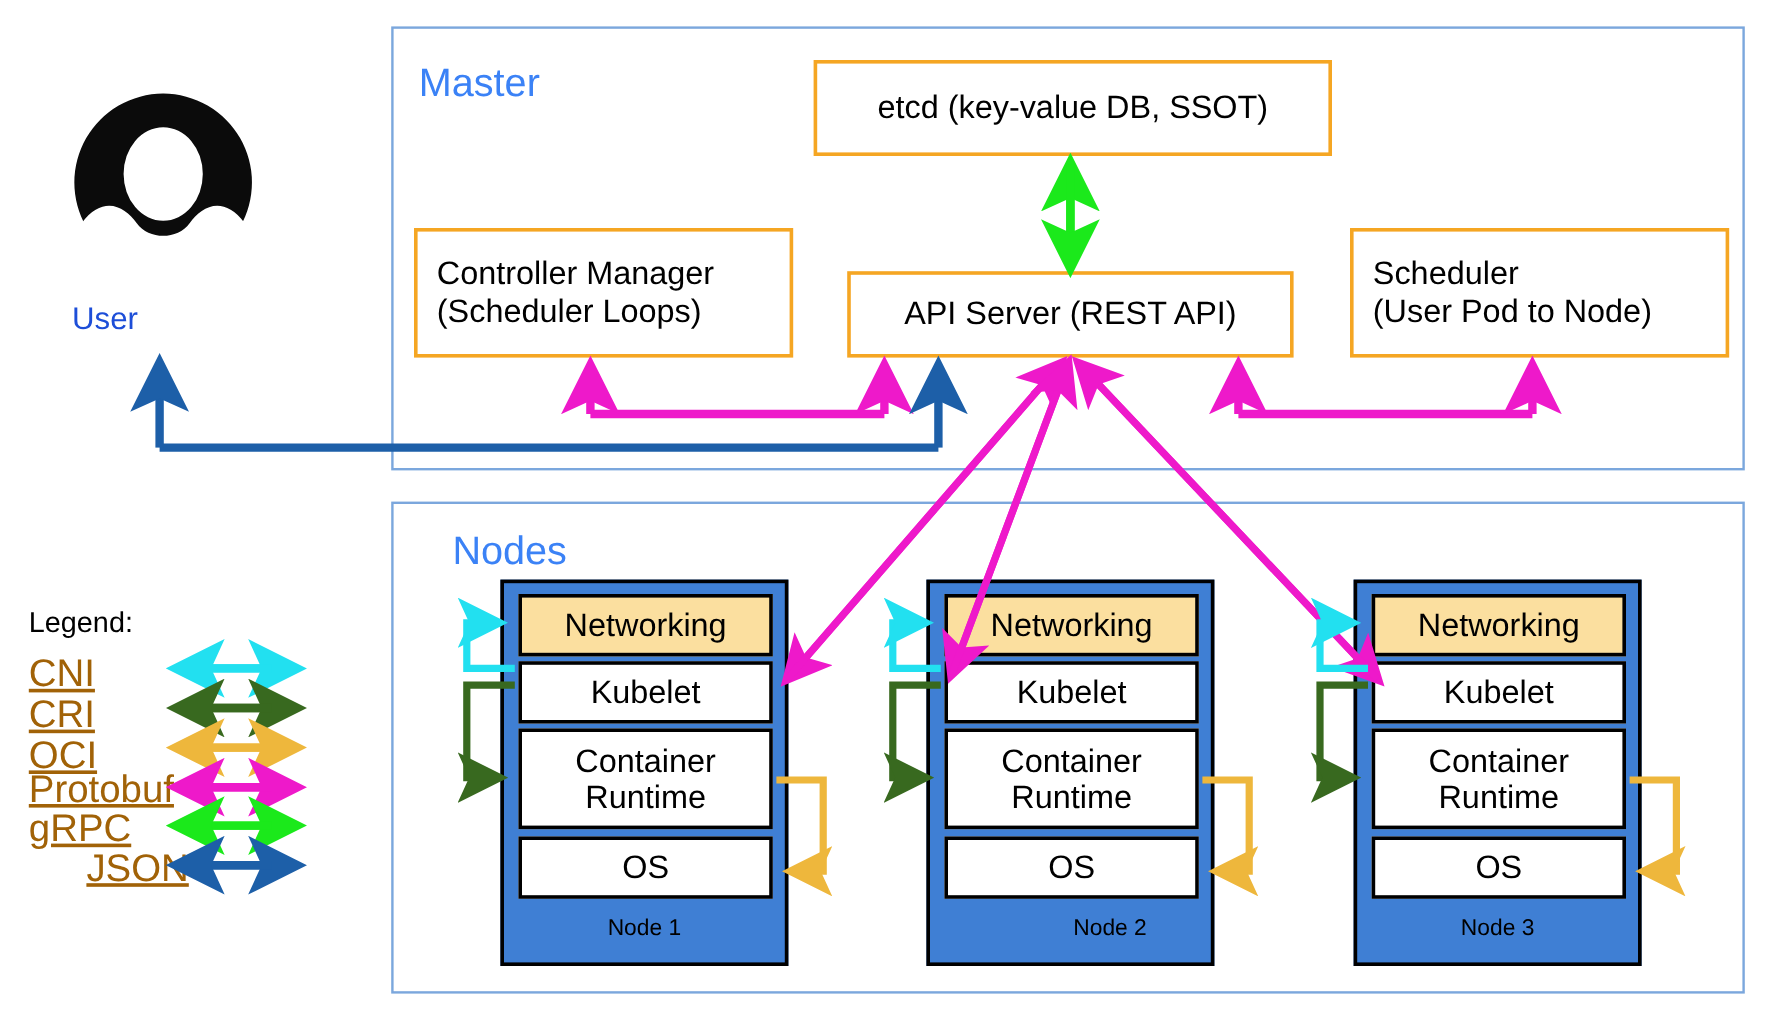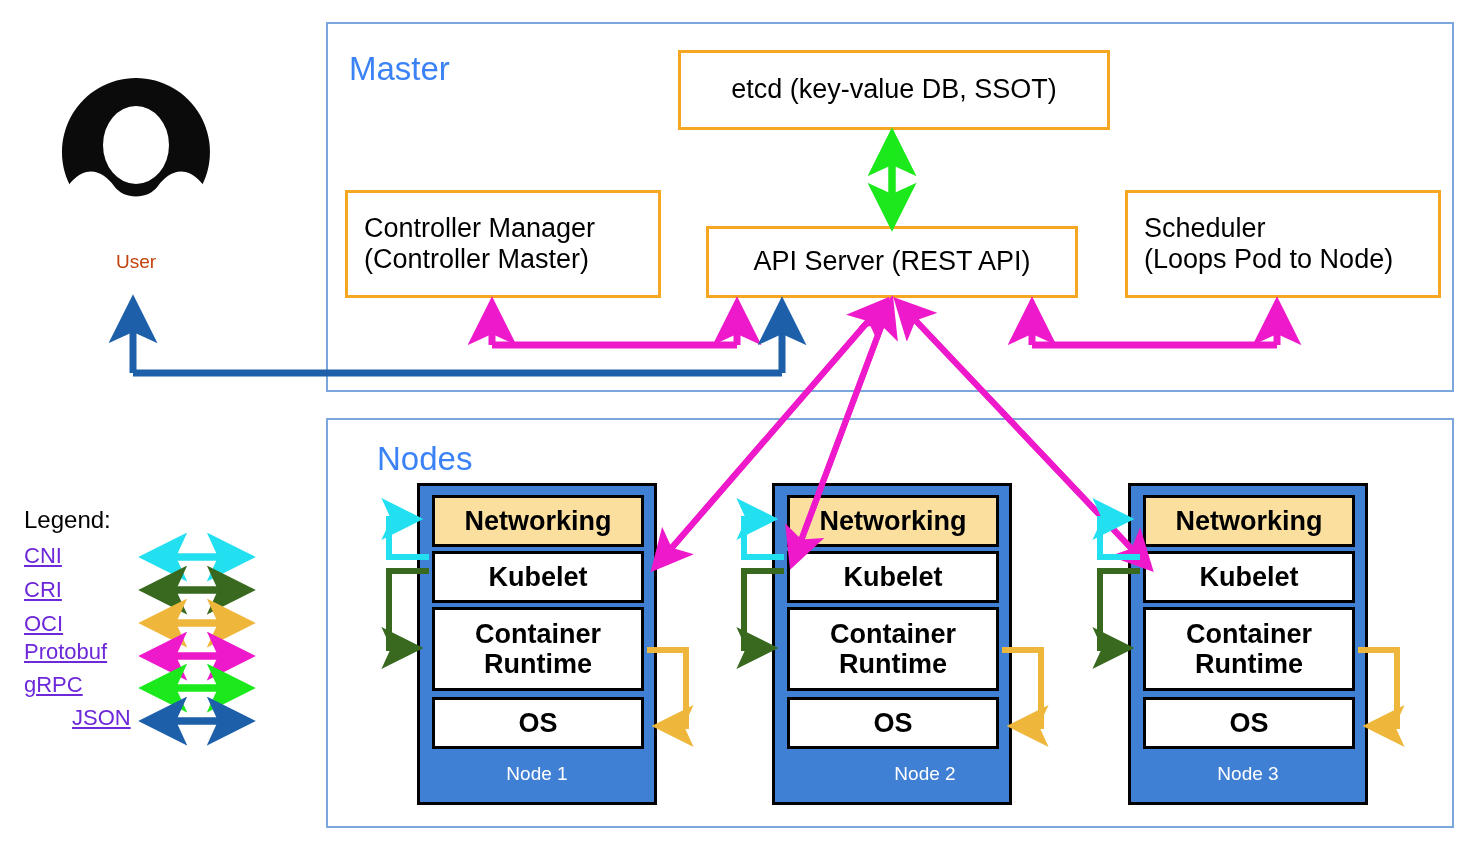--- a/index.html
+++ b/index.html
@@ -61,55 +61,54 @@
   }
   .node-layer {
     position: absolute;
     background: #ffffff;
     border: 3px solid #000000;
     box-sizing: border-box;
     display: flex;
     align-items: center;
     justify-content: center;
     text-align: center;
-    font-weight: bold;
   }
   .node-layer.networking { background: #fbdf9f; }
   .node-layer .ltext {
     font-size: 27px;
     line-height: 1.12;
     white-space: pre-line;
     color: #000;
   }
   .node-name {
     position: absolute;
-    color: #ffffff;
+    color: #000000;
     font-size: 19px;
     width: 100%;
     text-align: center;
     line-height: 1;
   }
 
   
   .user-label {
-    font-size: 19px;
-    text-align: center;
-    color: #c2410c;
+    font-size: 26px;
+    text-align: left;
+    color: #1d4ed8;
     line-height: 1;
   }
 
   
   .legend-title {
     font-size: 24px;
     color: #000;
     line-height: 1;
   }
   .legend-term {
-    font-size: 22px;
-    color: #6d28d9;
+    font-size: 32px;
+    color: #a16207;
     text-decoration: underline;
     line-height: 1;
     white-space: nowrap;
   }
 
   svg.overlay {
     position: absolute;
     left: 0; top: 0;
     width: 1475px;
     height: 852px;
@@ -152,30 +151,30 @@
 
   <div class="abs group-frame" style="left:326px; top:22px; width:1128px; height:370px;"></div>
   <div class="abs group-title" style="left:349px; top:52px;">Master</div>
 
   <div class="abs orange-box centered" style="left:678px; top:50px; width:432px; height:80px;">
     <div class="label">etcd (key-value DB, SSOT)</div>
   </div>
 
   <div class="abs orange-box" style="left:345px; top:190px; width:316px; height:108px;">
     <div class="label">Controller Manager
-(Controller Master)</div>
+(Scheduler Loops)</div>
   </div>
 
   <div class="abs orange-box centered" style="left:706px; top:226px; width:372px; height:72px;">
     <div class="label">API Server (REST API)</div>
   </div>
 
   <div class="abs orange-box" style="left:1125px; top:190px; width:316px; height:108px;">
     <div class="label">Scheduler
-(Loops Pod to Node)</div>
+(User Pod to Node)</div>
   </div>
 
   <div class="abs group-frame" style="left:326px; top:418px; width:1128px; height:410px;"></div>
   <div class="abs group-title" style="left:349px; top:442px;margin-left:28px;">Nodes</div>
 
   <div class="abs node-box" style="left:417px; top:483px; width:240px; height:322px;">
     <div class="node-layer networking" style="left:12px; top:9px; width:212px; height:52px;">
       <div class="ltext">Networking</div>
     </div>
     <div class="node-layer" style="left:12px; top:65px; width:212px; height:52px;">

